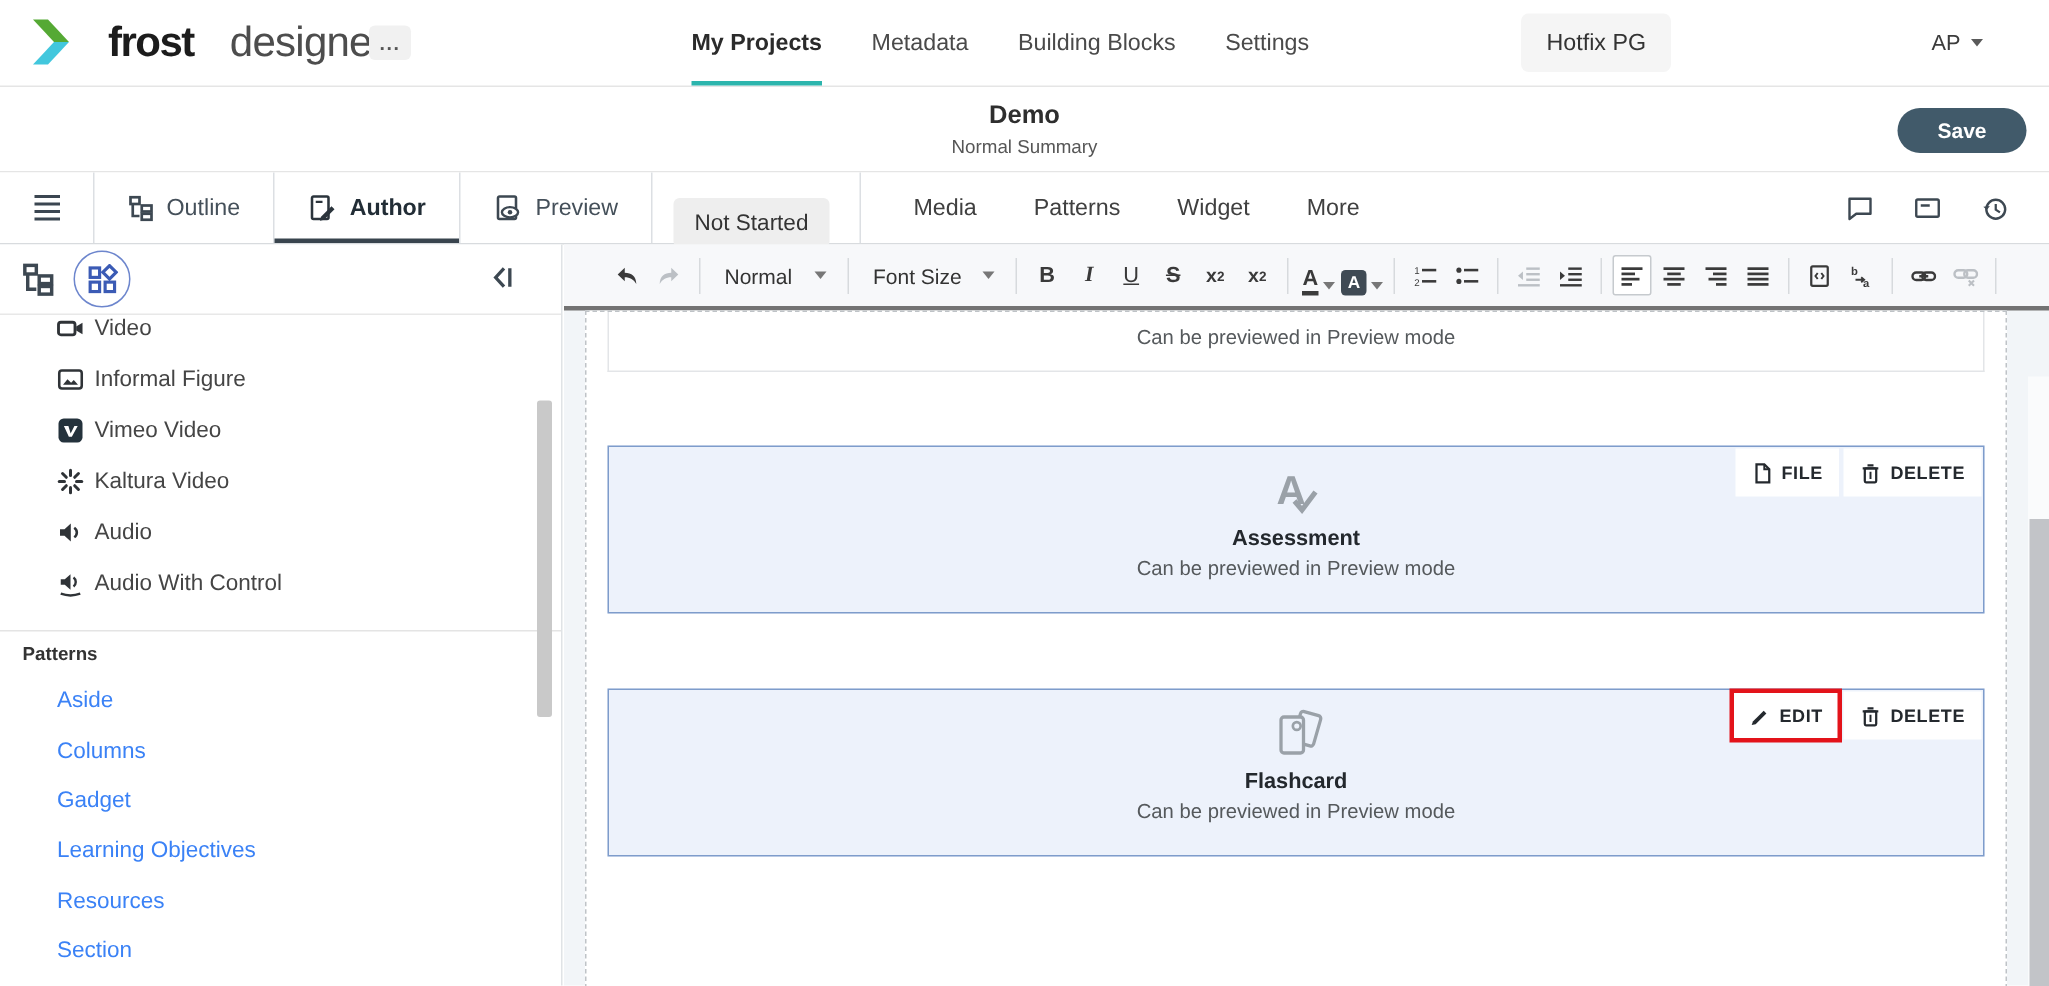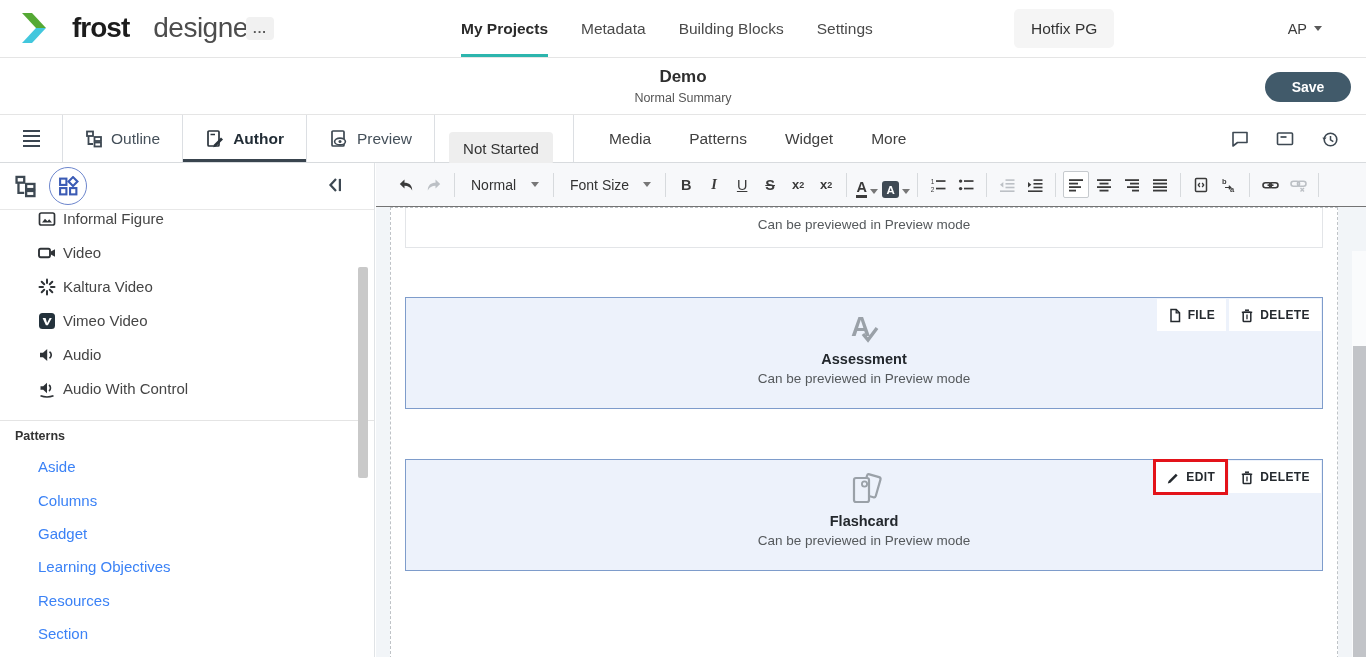--- a/index.html
+++ b/index.html
@@ -73,21 +73,21 @@
   .pat-header { height:29px; display:flex; align-items:center; padding-left:15px;
     font-size:12.5px; font-weight:bold; color:#333; }
   .pat-row { height:33.4px; display:flex; align-items:center; padding-left:38px;
     font-size:15px; color:#3b82f6; cursor:pointer; }
   .side-scroll { position:absolute; left:358px; top:104px; width:10px; height:211px;
     background:#c9c9c9; border-radius:2px; }
 
   
   .main { position:absolute; left:376px; top:0; width:990px; height:494px; background:#f2f5f8; }
   .toolbar { position:absolute; left:0; top:0; width:990px; height:44px; background:#f7f8fa;
-    border-bottom:1px solid #737373; display:flex; align-items:center; padding-left:16px; }
+    border-bottom:3px solid #737373; display:flex; align-items:center; padding-left:28px; }
   .tbtn { min-width:26px; height:27px; display:flex; align-items:center; justify-content:center;
     color:#3a3a3a; cursor:pointer; margin:0 1px; font-size:14.5px; }
   .tbtn.disabled { color:#bcc0c5; cursor:default; }
   .tbtn.selected { background:#fff; border:1px solid #c6cace; border-radius:2px; }
   .tsel { display:flex; align-items:center; justify-content:space-between; height:27px;
     padding:0 8px 0 10px; cursor:pointer; color:#333; font-size:14px; }
   .tsel .caret-down { border-top-color:#777; margin-left:14px; }
   .toolbar .vdiv { height:24px; align-self:center; margin:0 6px; background:#d7dadd; }
   .bchar { font-weight:bold; } .ichar { font-style:italic; font-family:"Liberation Serif",serif; font-weight:bold; }
   .uchar { text-decoration:underline; } .schar { text-decoration:line-through; font-weight:bold; }
@@ -438,41 +438,41 @@
       </span>
       <span class="collapse-btn">
         <svg class="ic" width="20" height="20" color="#3d4852">
             <use href="#sym-collapse"></use>
           </svg>
       </span>
     </div>
 
     <div class="side-row">
       <svg class="ic" width="18" height="18" color="#2f3337">
-          <use href="#sym-image"></use>
-        </svg>
-      <span class="lbl">Informal Figure</span>
+          <use href="#sym-videocam"></use>
+        </svg>
+      <span class="lbl">Video</span>
     </div>
     <div class="side-row">
       <svg class="ic" width="18" height="18" color="#2f3337">
-          <use href="#sym-videocam"></use>
-        </svg>
-      <span class="lbl">Video</span>
+          <use href="#sym-image"></use>
+        </svg>
+      <span class="lbl">Informal Figure</span>
+    </div>
+    <div class="side-row">
+      <svg class="ic" width="18" height="18" color="#24323c">
+          <use href="#sym-vimeo"></use>
+        </svg>
+      <span class="lbl">Vimeo Video</span>
     </div>
     <div class="side-row">
       <svg class="ic" width="18" height="18" color="#2f3337">
           <use href="#sym-kaltura"></use>
         </svg>
       <span class="lbl">Kaltura Video</span>
-    </div>
-    <div class="side-row">
-      <svg class="ic" width="18" height="18" color="#24323c">
-          <use href="#sym-vimeo"></use>
-        </svg>
-      <span class="lbl">Vimeo Video</span>
     </div>
     <div class="side-row">
       <svg class="ic" width="18" height="18" color="#2f3337">
           <use href="#sym-speaker"></use>
         </svg>
       <span class="lbl">Audio</span>
     </div>
     <div class="side-row">
       <svg class="ic" width="18" height="18" color="#2f3337">
           <use href="#sym-speakerctl"></use>

